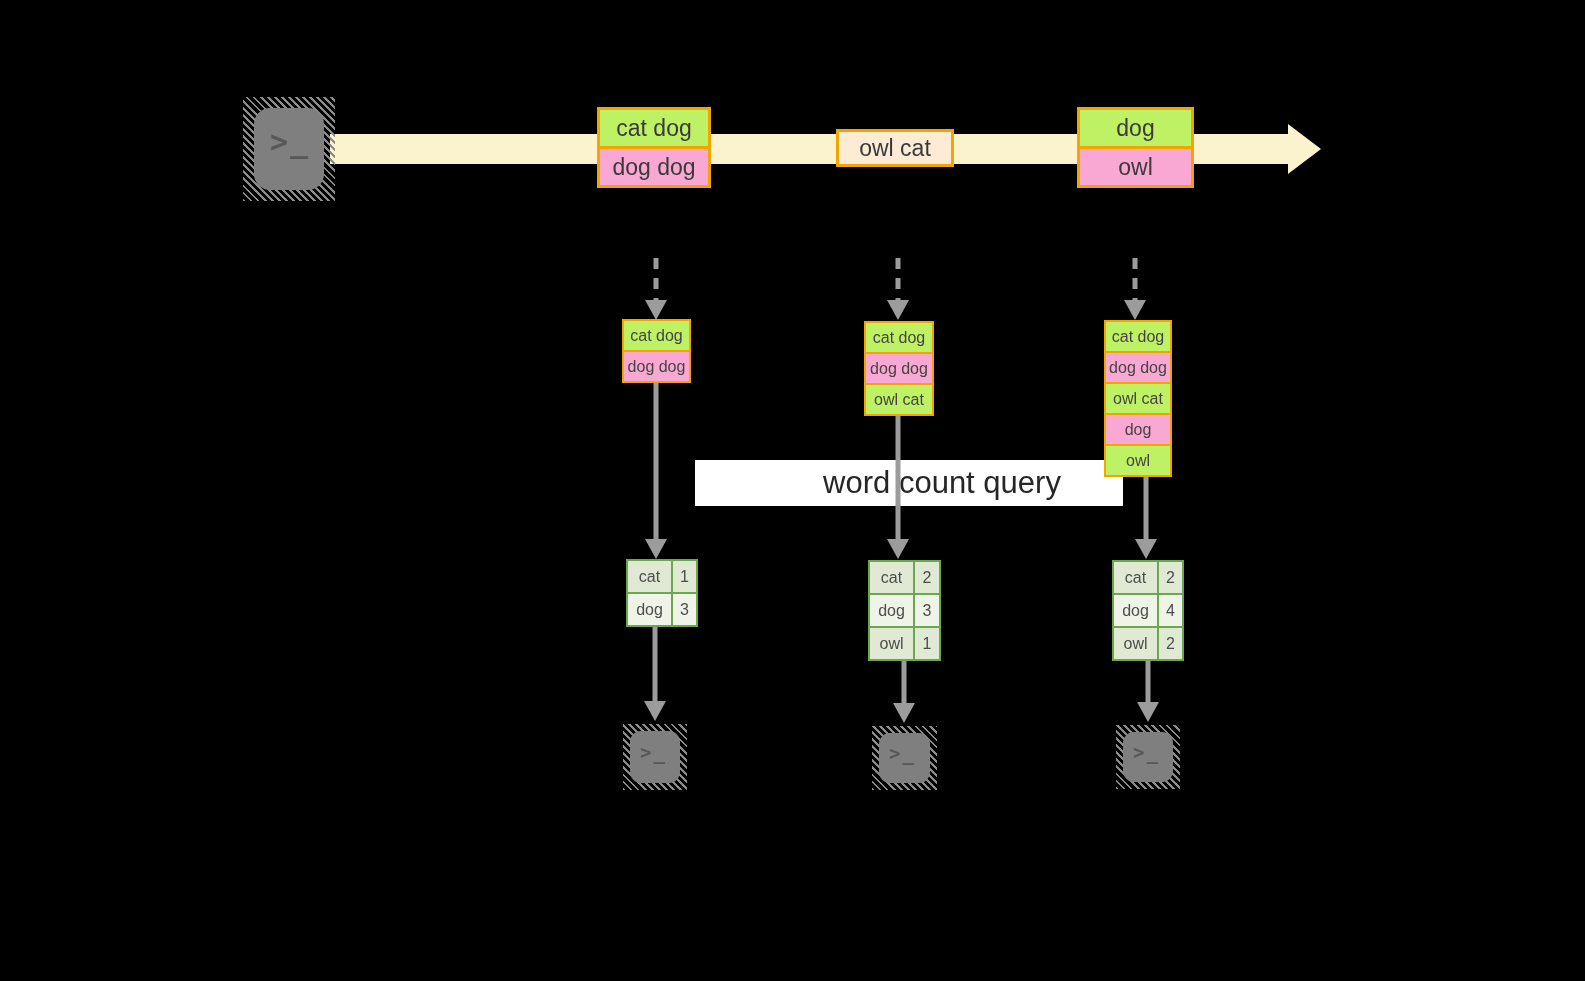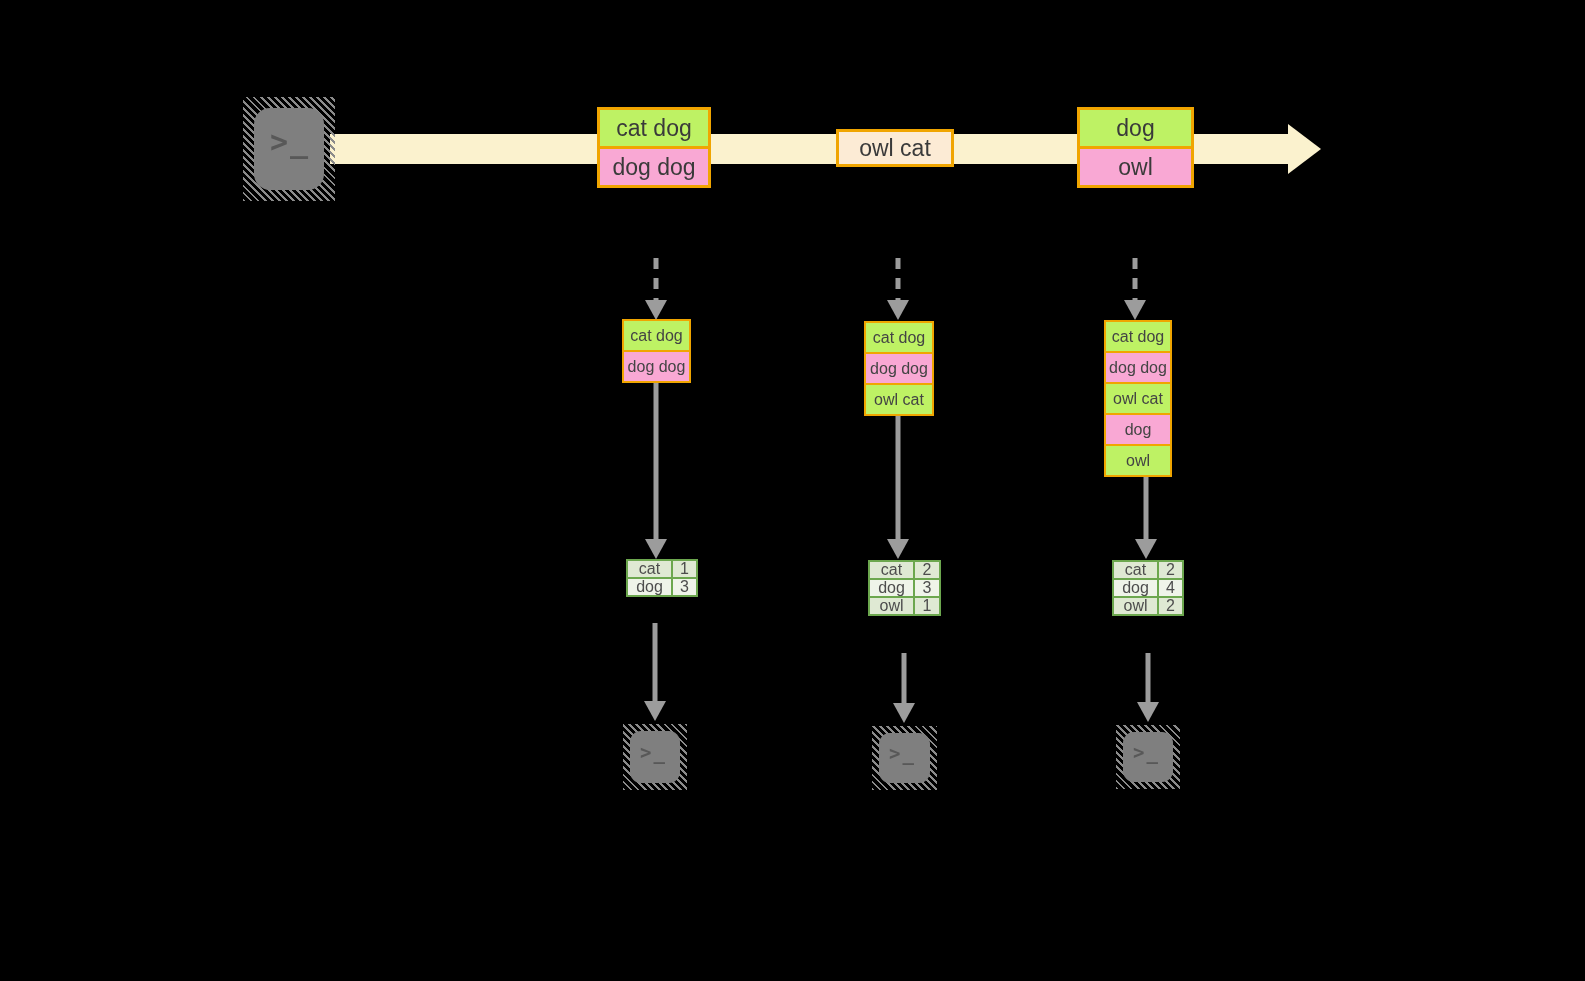--- a/index.html
+++ b/index.html
@@ -22,21 +22,21 @@
   .fill-light{background:#f9a8d4;}
   .fill-mid{background:#FCEBD5;}
 
   
   .stack{border:2px solid #F0A500;z-index:4;box-sizing:border-box;background:#FDF1E0;}
   .stack .cell{height:29px;display:flex;align-items:center;justify-content:center;font-size:16px;color:#444;}
   .stack .cell + .cell{border-top:2px solid #F0A500;}
 
   
   .gtable{border:2px solid #6CA74E;z-index:4;box-sizing:border-box;background:#EFF4E9;}
-  .gtable .grow{display:flex;height:16px;}
+  .gtable .grow{display:flex;height:31px;}
   .gtable .grow + .grow{border-top:2px solid #6CA74E;}
   .gtable .word{width:43px;display:flex;align-items:center;justify-content:center;
     font-size:16px;color:#4d4d4d;border-right:2px solid #6CA74E;}
   .gtable .num{flex:1;display:flex;align-items:center;justify-content:center;font-size:16px;color:#4d4d4d;}
   .g-dark{background:#DFE9D3;}
   .g-light{background:#EFF4E9;}
 
   
   .query-band{background:#ffffff;z-index:2;display:flex;align-items:center;justify-content:center;
     font-size:31px;color:#262626;padding-left:66px;box-sizing:border-box;}
@@ -111,20 +111,21 @@
     <div class="cell fill-dark">owl cat</div>
   </div>
   <div class="abs stack" style="left:1104px;top:320px;width:68px;">
     <div class="cell fill-dark">cat dog</div>
     <div class="cell fill-light">dog dog</div>
     <div class="cell fill-dark">owl cat</div>
     <div class="cell fill-light">dog</div>
     <div class="cell fill-dark">owl</div>
   </div>
 
+  <div class="abs query-band" style="left:695px;top:460px;width:428px;height:46px;">word count query</div>
 
   <svg class="abs arrow" style="left:642px;top:383px;" width="28" height="178">
     <line x1="14" y1="0" x2="14" y2="158" stroke="#9C9C9C" stroke-width="5"></line>
     <polygon points="3,156 25,156 14,176" fill="#9C9C9C"></polygon>
   </svg>
   <svg class="abs arrow" style="left:884px;top:416px;" width="28" height="145">
     <line x1="14" y1="0" x2="14" y2="125" stroke="#9C9C9C" stroke-width="5"></line>
     <polygon points="3,123 25,123 14,143" fill="#9C9C9C"></polygon>
   </svg>
   <svg class="abs arrow" style="left:1132px;top:477px;" width="28" height="84">

